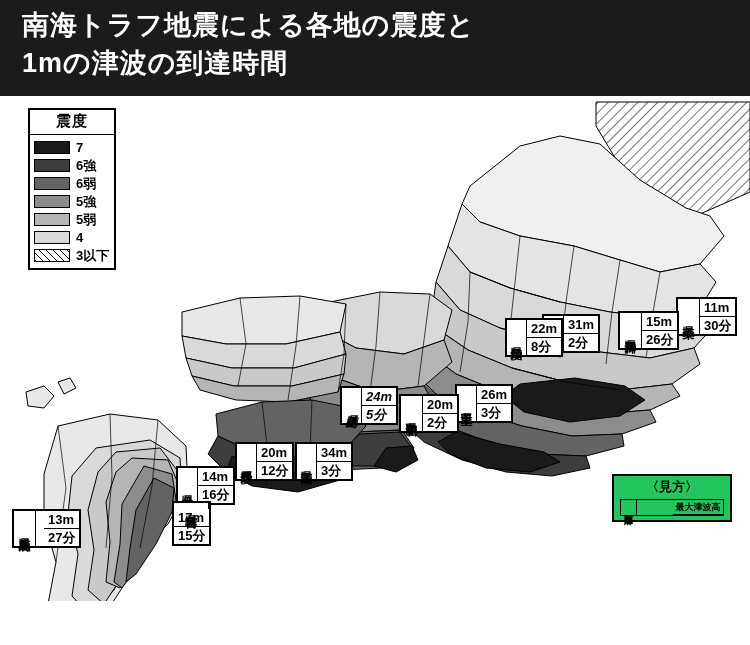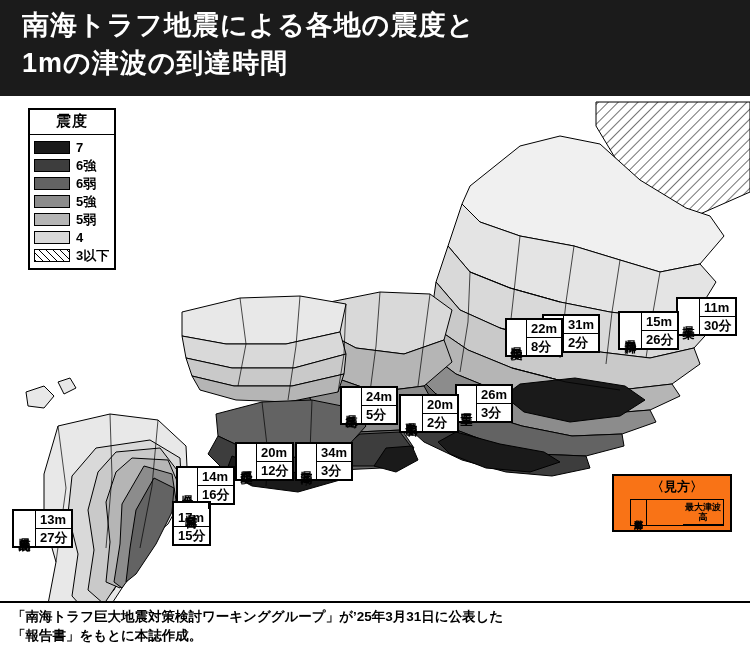--- a/index.html
+++ b/index.html
@@ -71,22 +71,22 @@
     padding:1px 4px;line-height:15px;white-space:nowrap;
   }
   .callout .v.top{border-bottom:1px solid #000;}
 
   
   .callout.wide .pref{min-width:19px;}
 
   
   .keybox{
     position:absolute;left:612px;top:474px;width:120px;
-    border:2px solid #000;background:#f97316;z-index:30;box-sizing:border-box;
-    padding:2px 0 4px 10px;
+    border:2px solid #000;background:#22c55e;z-index:30;box-sizing:border-box;
+    padding:2px 0 4px 0;
   }
   .keybox .ktitle{
     text-align:center;font-size:13px;font-weight:bold;margin-bottom:3px;
   }
   .keybox .kbody{display:flex;align-items:stretch;margin:0 6px;
     border:1px solid #000;gap:36px;}
   .keybox .kpref{
     writing-mode:vertical-rl;font-size:9px;font-weight:bold;
     display:flex;align-items:center;justify-content:center;
     padding:2px 0;border-right:1px solid #000;min-width:15px;line-height:10px;
@@ -278,21 +278,21 @@
   </div>
 
   <div class="callout wide" style="left:399px;top:394px;">
     <div class="pref">和歌山県</div>
     <div class="vals">
       <div class="v top">20m</div>
       <div class="v">2分</div>
     </div>
   </div>
 
-  <div class="callout" style="left:340px;top:386px;">
+  <div class="callout" style="left:340px;top:386px;font-style:italic;">
     <div class="pref">徳島県</div>
     <div class="vals">
       <div class="v top">24m</div>
       <div class="v">5分</div>
     </div>
   </div>
 
   <div class="callout" style="left:295px;top:442px;">
     <div class="pref">高知県</div>
     <div class="vals">
@@ -318,36 +318,32 @@
   </div>
 
   <div class="callout" style="left:172px;top:501px;flex-direction:column;">
     <div class="pref">宮崎県</div>
     <div class="vals">
       <div class="v top">17m</div>
       <div class="v">15分</div>
     </div>
   </div>
 
-  <div class="callout wide" style="left:12px;top:509px;">
+  <div class="callout wide" style="left:12px;top:509px;gap:8px;">
     <div class="pref">鹿児島県</div>
     <div class="vals">
       <div class="v top">13m</div>
       <div class="v">27分</div>
     </div>
   </div>
 
   <div class="keybox">
     <div class="ktitle">〈見方〉</div>
     <div class="kbody">
       <div class="kpref">都道府県</div>
       <div class="kvals">
         <div class="kv top">最大津波高</div>
       </div>
     </div>
   </div>
 
-  <div class="footer">
-    <div>「南海トラフ巨大地震対策検討ワーキンググループ」が’25年3月31日に公表した</div>
-    <div>「報告書」をもとに本誌作成。</div>
-  </div>
 
 </div>
 
 </body></html>

